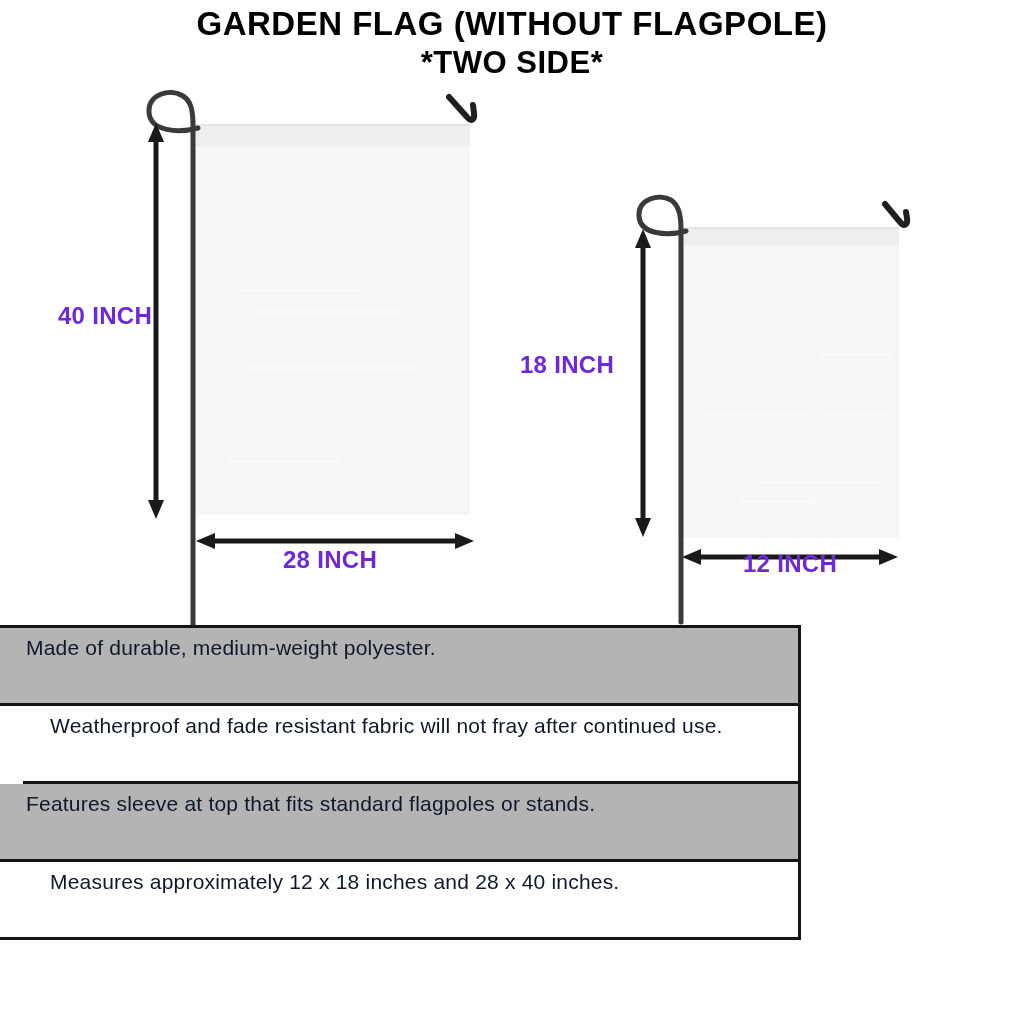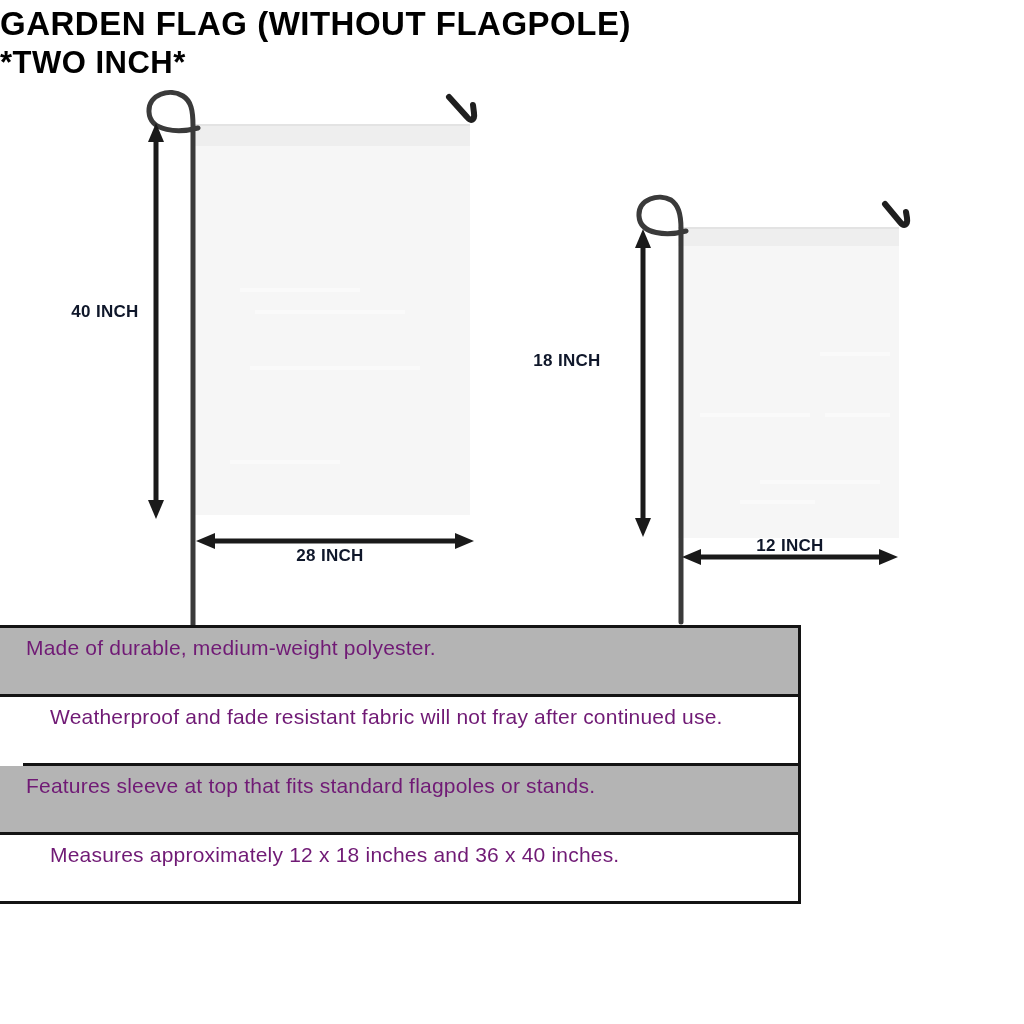--- a/index.html
+++ b/index.html
@@ -1,54 +1,54 @@
 <!DOCTYPE html>
 <html><head>
 <meta charset="utf-8">
 <style>
   html,body{margin:0;padding:0;background:#ffffff;}
   body{
     width:1024px;height:1024px;position:relative;overflow:hidden;
     font-family:"Liberation Sans","DejaVu Sans",sans-serif;
   }
   .stage{position:absolute;inset:0;}
-  .title-block{position:absolute;top:4px;left:0;width:1024px;color:#000;}
+  .title-block{position:absolute;top:4px;left:0;width:1024px;text-align:center;color:#000;}
   .title-line1{font-size:33px;font-weight:800;letter-spacing:.5px;line-height:40px;}
   .title-line2{font-size:31px;font-weight:800;letter-spacing:.5px;line-height:38px;}
   .diagram-svg{position:absolute;left:0;top:0;width:1024px;height:1024px;}
   .dim-label{
     position:absolute;width:110px;text-align:center;
-    font-size:17px;font-weight:700;color:#0f172a;letter-spacing:.3px;
+    font-size:24px;font-weight:700;color:#6d28d9;letter-spacing:.3px;
   }
   #label-40{left:50px;top:302px;}
   #label-28{left:275px;top:546px;text-align:center;}
   #label-18{left:512px;top:351px;}
-  #label-12{left:735px;top:536px;}
+  #label-12{left:735px;top:550px;}
   .spec-table{
     position:absolute;left:-4px;top:625px;width:799px;
     border:3px solid #141414;background:#fff;
   }
   .spec-row{
     height:56px;border-bottom:3px solid #141414;
     box-sizing:content-box;
-    font-size:21px;color:#701a75;letter-spacing:.2px;
-    padding:7px 0 3px 27px;line-height:26px;
+    font-size:21px;color:#0f172a;letter-spacing:.2px;
+    padding:7px 0 12px 27px;line-height:26px;
   }
   .spec-row:last-child{border-bottom:none;}
   .spec-row.shaded{background:#b4b4b4;}
   .spec-row.plain{background:#ffffff;margin-left:24px;}
 </style>
 </head>
 <body>
 
 <div class="stage">
 
   <div class="title-block">
     <div class="title-line1">GARDEN FLAG (WITHOUT FLAGPOLE)</div>
-    <div class="title-line2">*TWO INCH*</div>
+    <div class="title-line2">*TWO SIDE*</div>
   </div>
 
   <svg class="diagram-svg" viewBox="0 0 1024 1024">
 
     <g>
 
       <rect x="193" y="125" width="277" height="390" fill="#f6f6f6"></rect>
 
       <rect x="193" y="125" width="277" height="21" fill="#eeeeee"></rect>
       <rect x="193" y="124" width="277" height="2" fill="#e3e3e3"></rect>
@@ -112,16 +112,16 @@
 
   <div class="dim-label" id="label-40">40 INCH</div>
   <div class="dim-label" id="label-28">28 INCH</div>
   <div class="dim-label" id="label-18">18 INCH</div>
   <div class="dim-label" id="label-12">12 INCH</div>
 
   <div class="spec-table">
     <div class="spec-row shaded">Made of durable, medium-weight polyester.</div>
     <div class="spec-row plain">Weatherproof and fade resistant fabric will not fray after continued use.</div>
     <div class="spec-row shaded">Features sleeve at top that fits standard flagpoles or stands.</div>
-    <div class="spec-row plain">Measures approximately 12 x 18 inches and 36 x 40 inches.</div>
+    <div class="spec-row plain">Measures approximately 12 x 18 inches and 28 x 40 inches.</div>
   </div>
 
 </div>
 
 </body></html>

